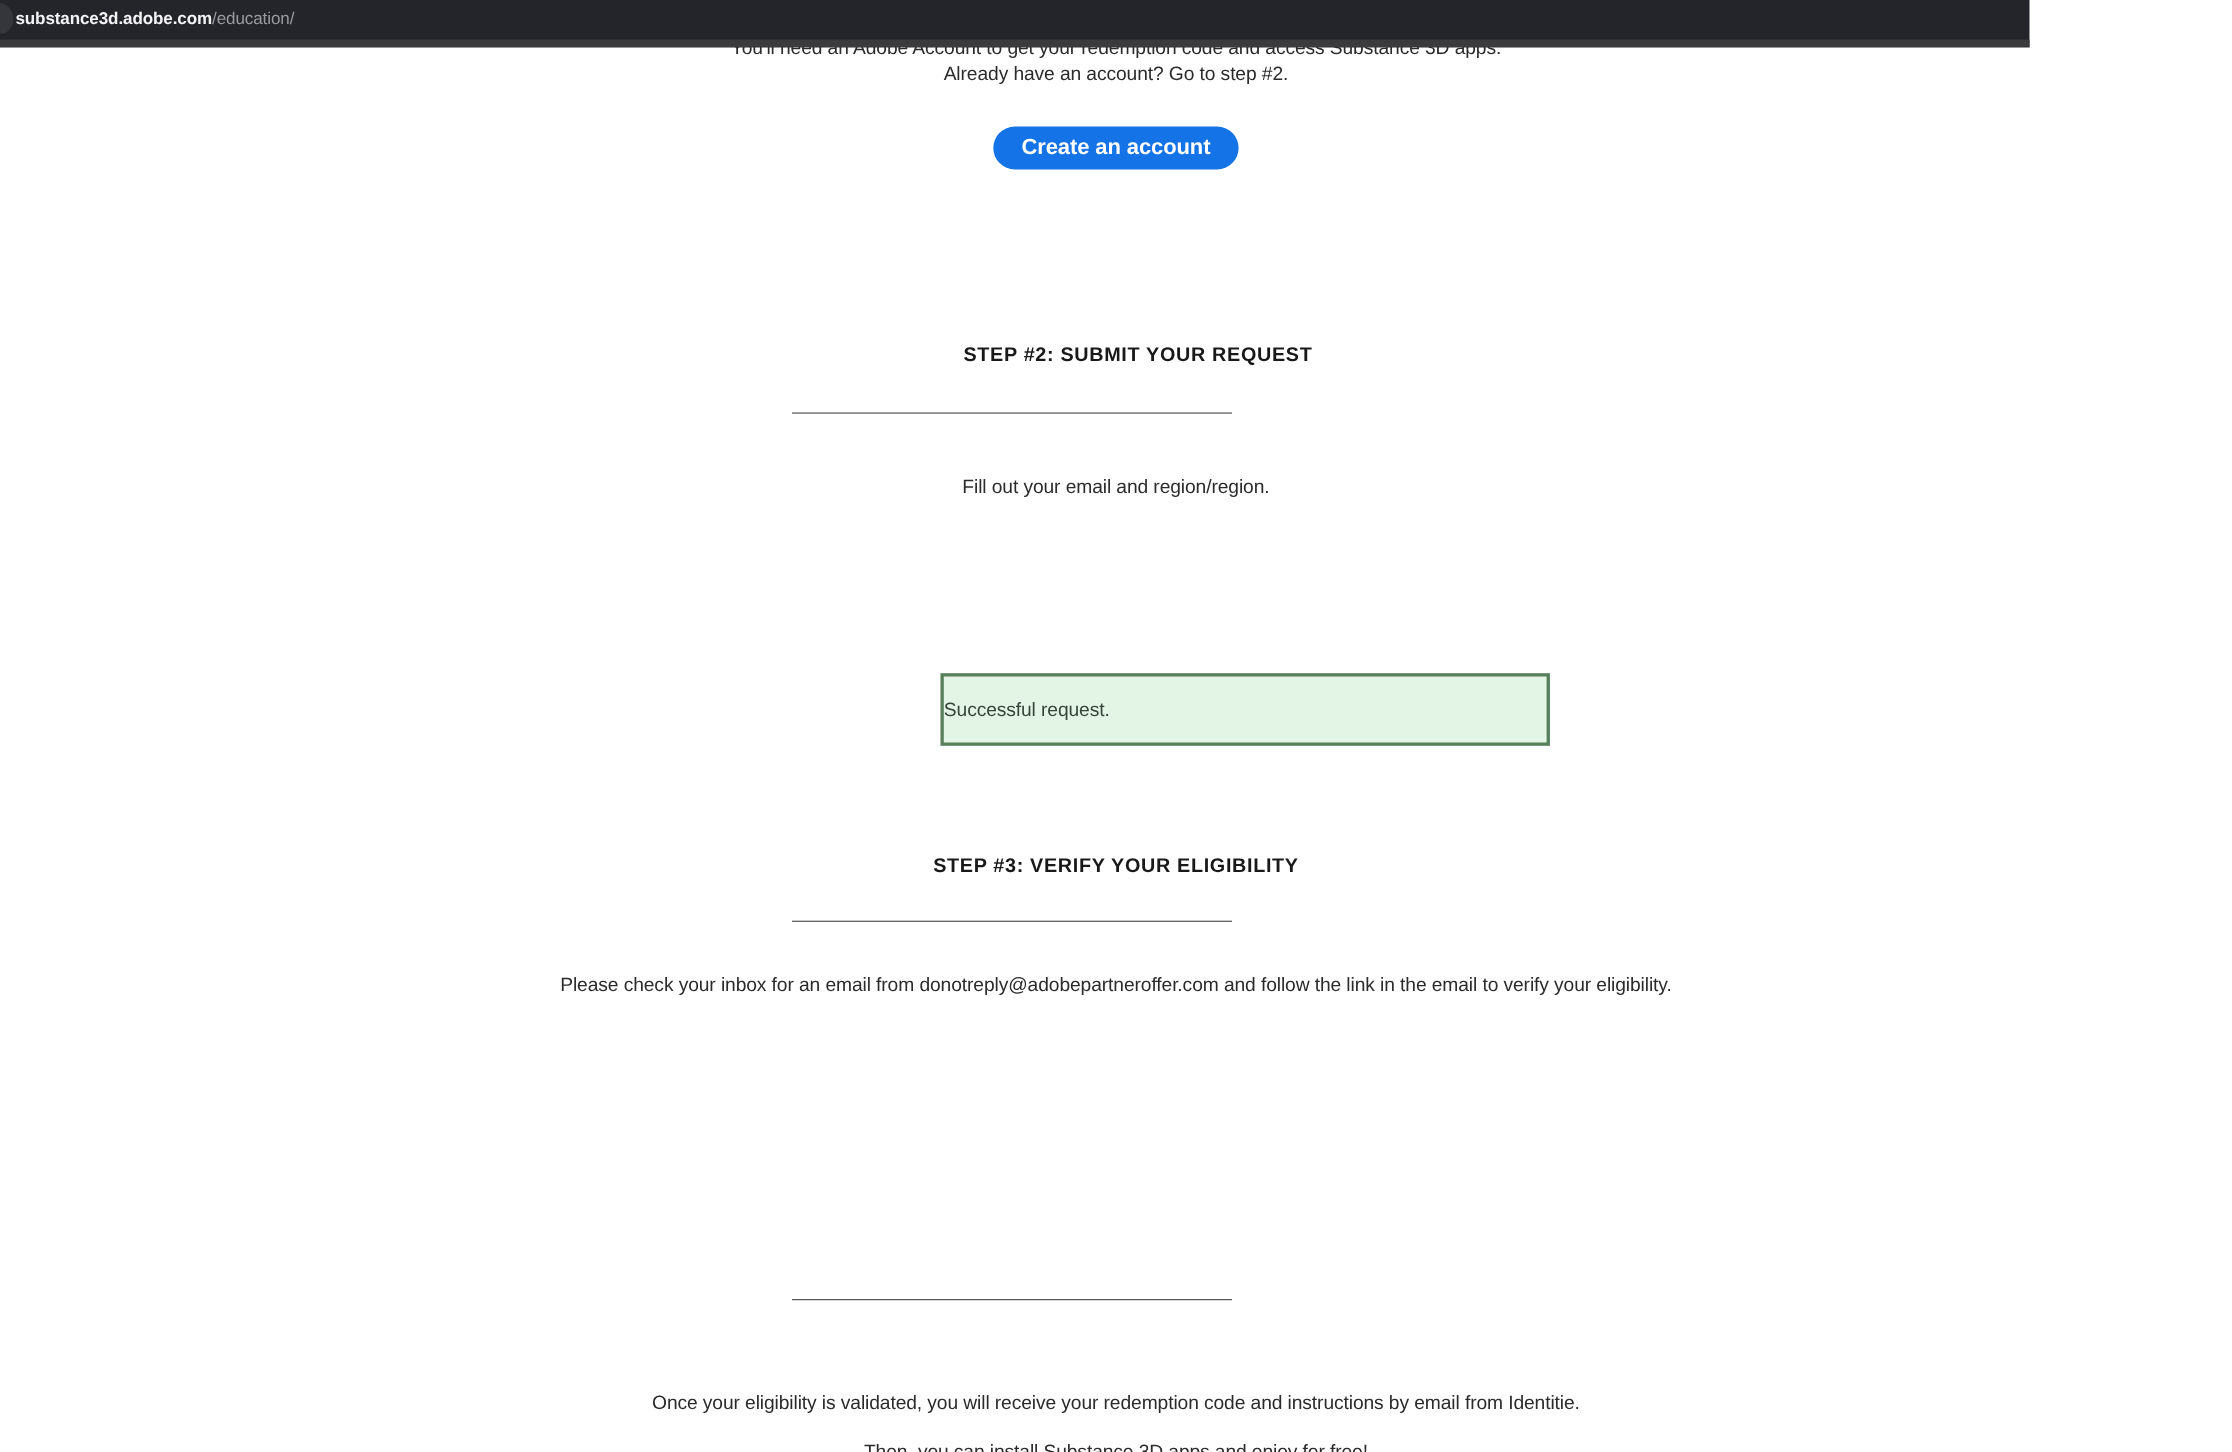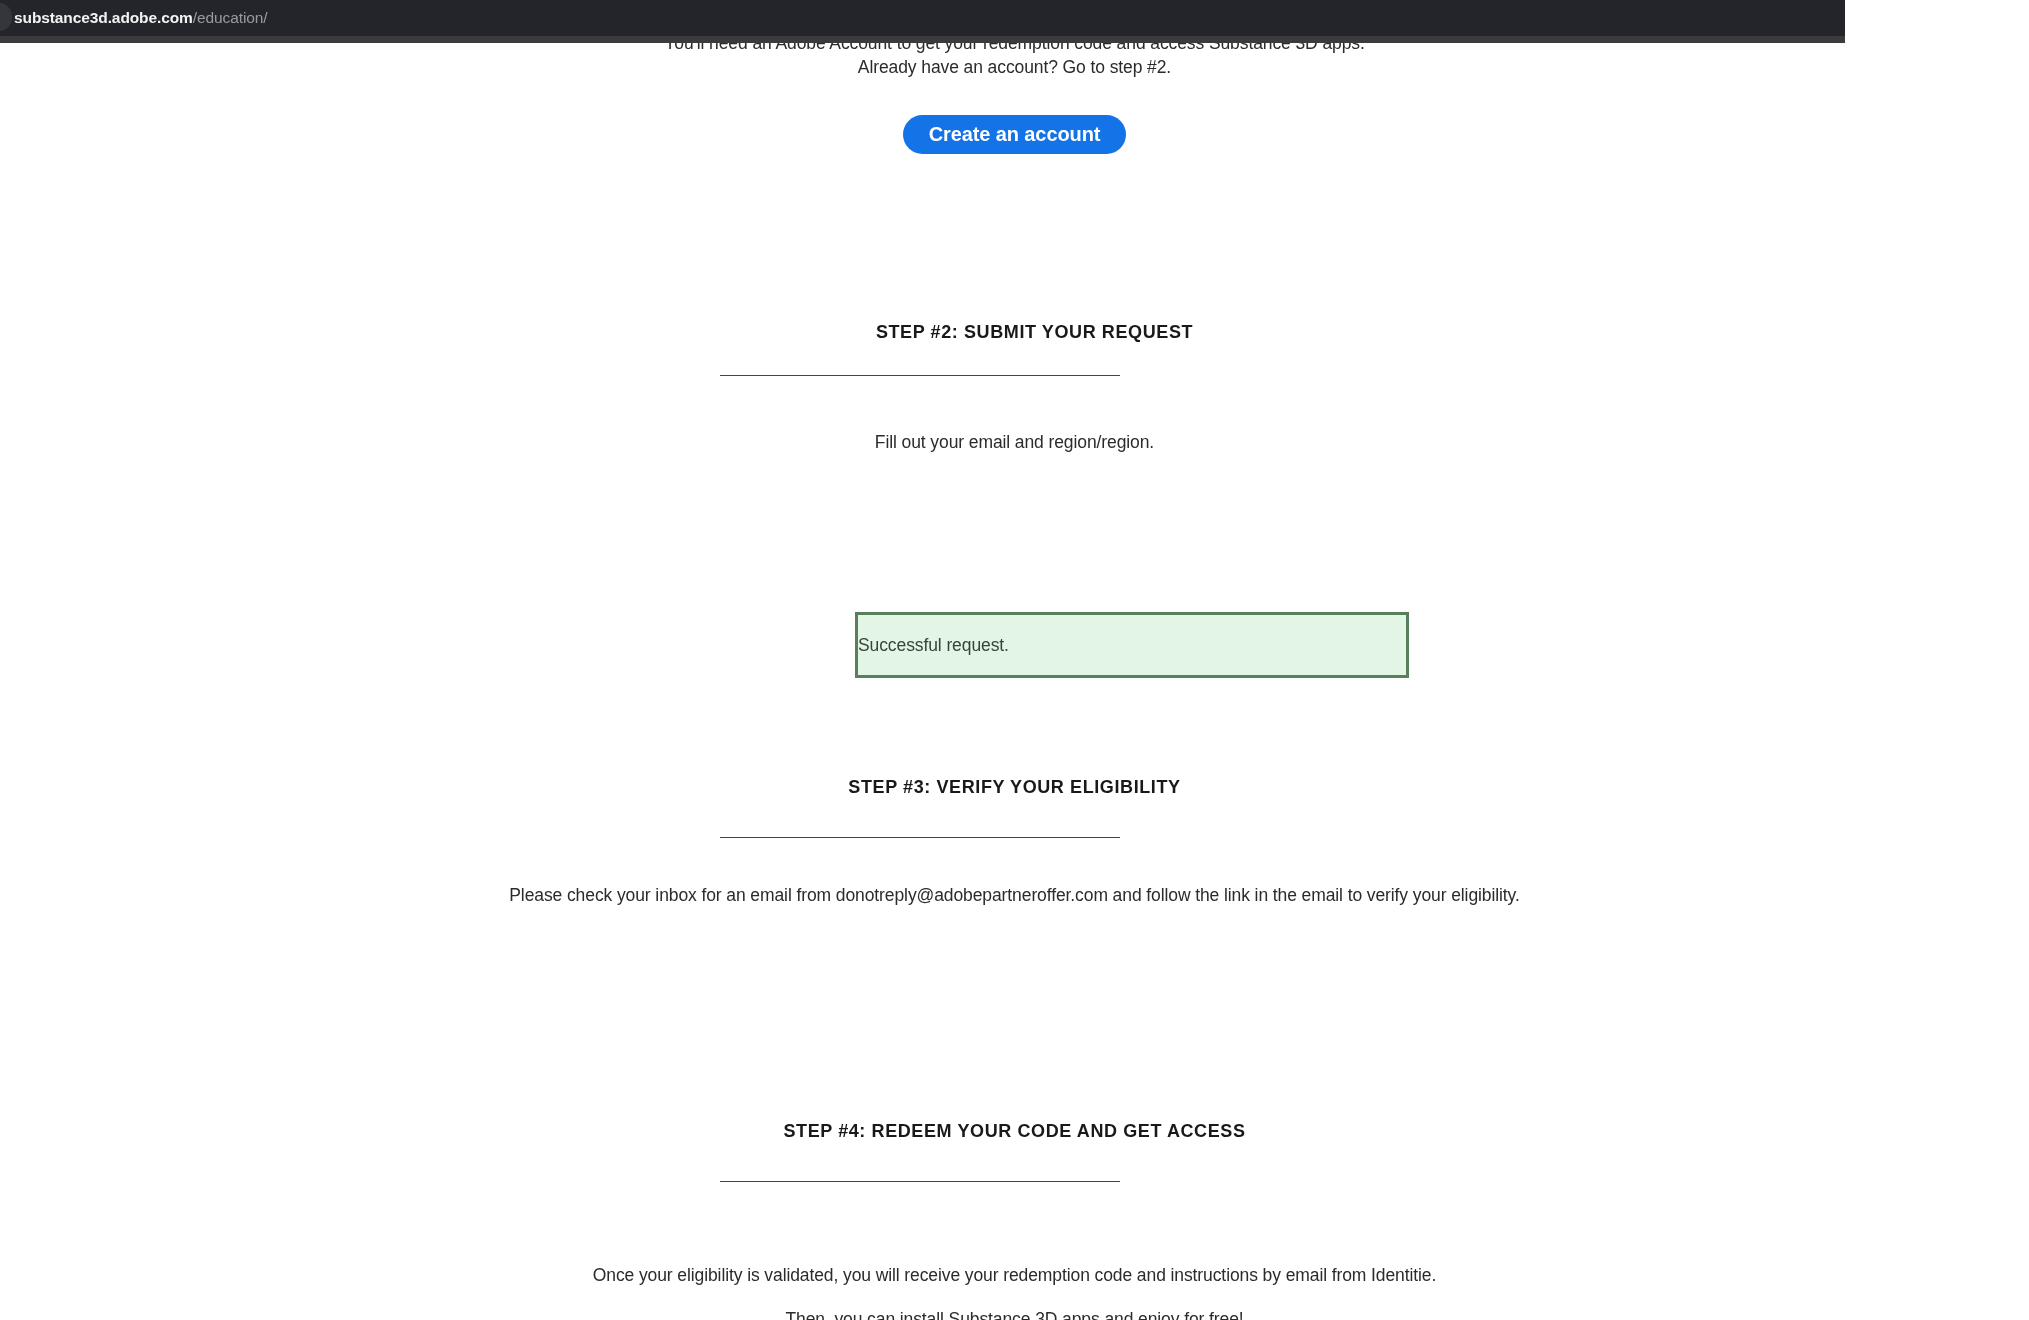--- a/index.html
+++ b/index.html
@@ -125,21 +125,21 @@
     justify-content: flex-start;
   }
   .alert-box .alert-text {
     font-size: 17.5px;
     color: #35453a;
     letter-spacing: -0.1px;
     line-height: 22px;
   }
 
   
-  .p-step2-head   { top: 320px; padding-left: 40px; }
+  .p-step2-head   { top: 310px; padding-left: 40px; }
   .p-step2-rule   { top: 375px; }
   .p-step2-body   { top: 430px; }
 
   .p-step3-head   { top: 775px; }
   .p-step3-rule   { top: 837px; }
   .p-step3-body   { top: 883px; }
 
   .p-step4-head   { top: 1119px; }
   .p-step4-rule   { top: 1181px; }
   .p-step4-body1  { top: 1263px; }
@@ -163,21 +163,20 @@
   <div class="center-col body-text p-step2-body">Fill out your email and region/region.</div>
 
   <div class="alert-box">
     <span class="alert-text">Successful request.</span>
   </div>
 
   <div class="center-col step-heading p-step3-head">STEP #3: VERIFY YOUR ELIGIBILITY</div>
   <div class="step-rule p-step3-rule"></div>
   <div class="center-col body-text p-step3-body">Please check your inbox for an email from donotreply@adobepartneroffer.com and follow the link in the email to verify your eligibility.</div>
 
-  <div class="center-col step-heading p-step4-head">STEP #4: REDEEM YOUR CODE AND GET ACCESS</div>
   <div class="step-rule p-step4-rule"></div>
   <div class="center-col body-text p-step4-body1">Once your eligibility is validated, you will receive your redemption code and instructions by email from Identitie.</div>
   <div class="center-col body-text p-step4-body2">Then, you can install Substance 3D apps and enjoy for free!</div>
 </div>
 
 <div id="urlbar">
   <div class="tabstub"></div>
   <div class="urltext">
     <span class="host">substance3d.adobe.com</span><span class="path">/education/</span>
   </div>

